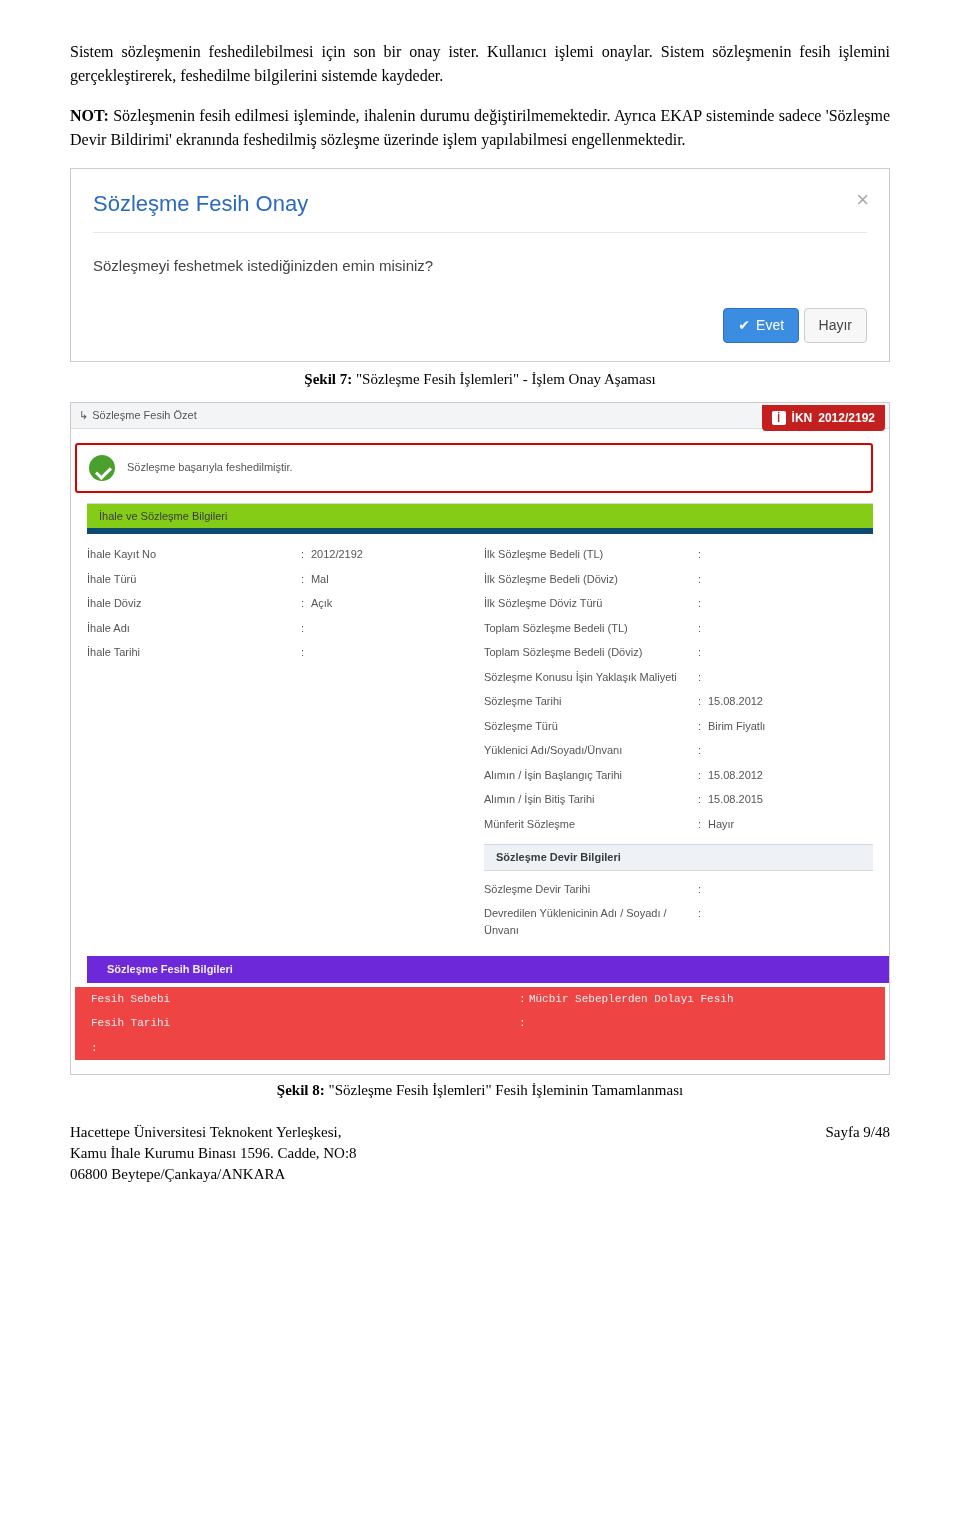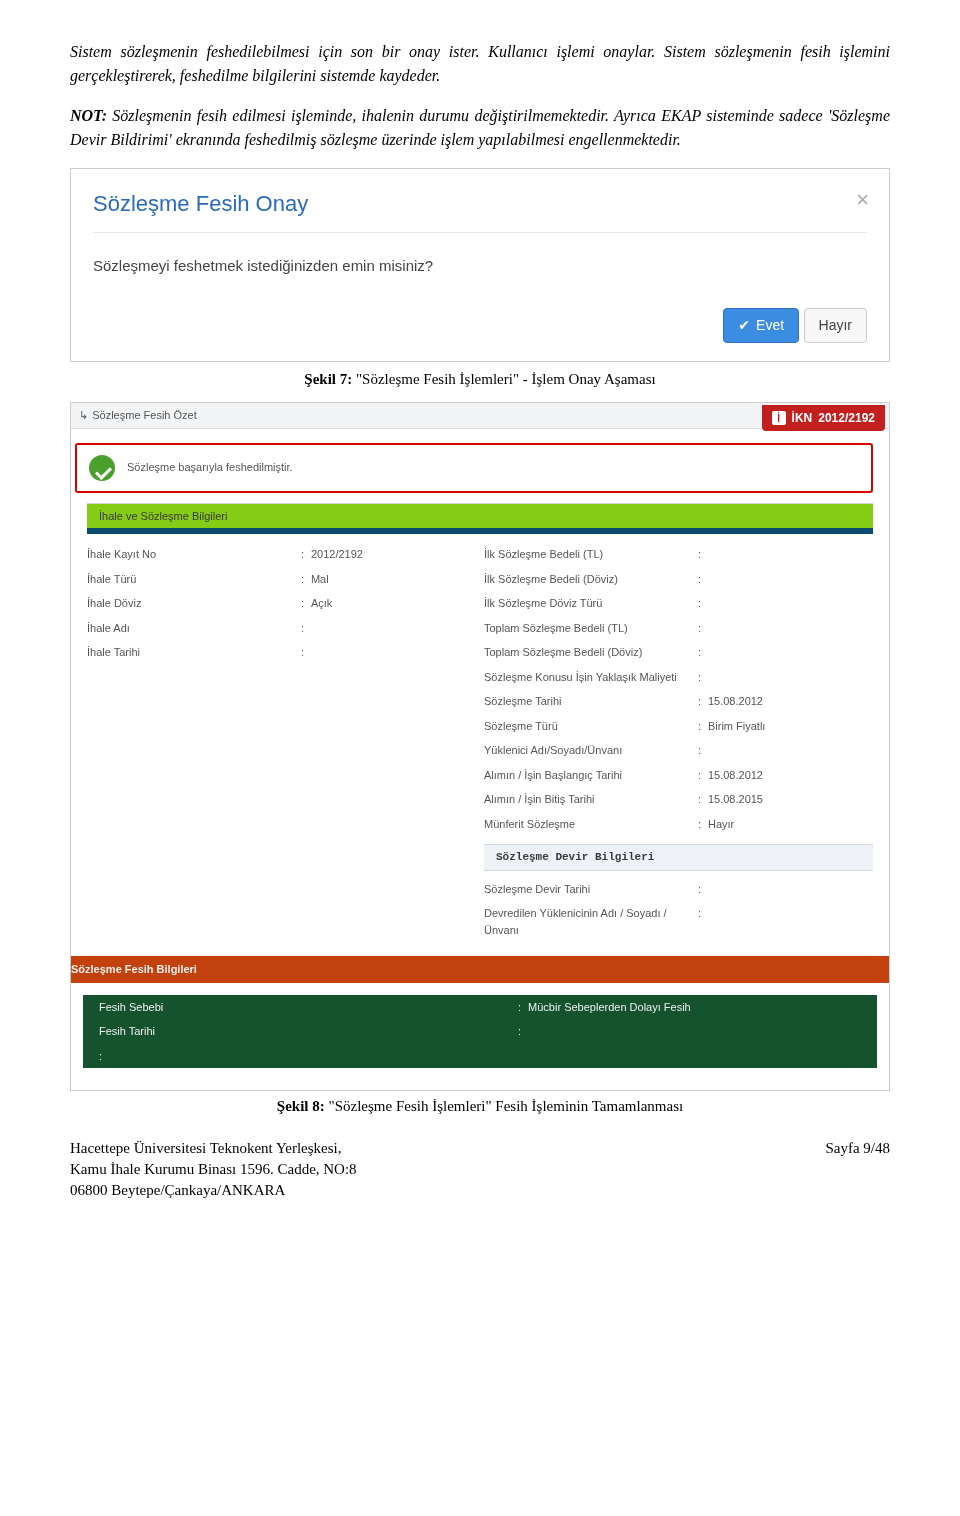--- a/index.html
+++ b/index.html
@@ -5,21 +5,21 @@
   * { box-sizing: border-box; margin: 0; padding: 0; }
   body {
     font-family: "Times New Roman", Times, serif;
     font-size: 16px;
     width: 960px;
     background: #fff;
     color: #000;
     padding: 40px 70px 30px 70px;
     line-height: 1.5;
   }
-  .paragraph { text-align: justify; margin-bottom: 16px; font-style: italic; }
+  .paragraph { text-align: justify; margin-bottom: 16px; }
   .paragraph .bold { font-weight: bold; }
   .screenshot-wrap { border: 1px solid #ccc; margin: 10px 0 6px 0; }
   .modal {
     background: #fff;
     padding: 18px 22px 18px 22px;
     font-family: Arial, sans-serif;
     position: relative;
   }
   .modal-title {
     color: #2a6bbf;
@@ -149,59 +149,59 @@
     background: #eef2f7;
     padding: 4px 12px;
     font-size: 11px;
     font-weight: bold;
     color: #3a3a3a;
     margin: 8px 0 0 0;
     border-top: 1px solid #d0d7de;
     border-bottom: 1px solid #d0d7de;
   }
   .dark-bar {
-    background: #c2410c;
+    background: #6d28d9;
     color: #eee;
-    padding: 5px 0;
+    padding: 5px 20px;
     font-size: 11px;
     font-weight: bold;
-    margin: 14px 0 0 0;
+    margin: 14px 0 0 16px;
   }
   .two-col {
     display: flex;
     gap: 8px;
     padding: 8px 16px 0 16px;
   }
   .col { flex: 1; }
   .kv-row {
     display: flex;
     align-items: flex-start;
     padding: 4px 0;
     font-size: 11px;
     color: #555;
   }
   .kv-label { flex: 0 0 55%; }
   .kv-colon { width: 10px; }
   .kv-value { flex: 1; }
   .inner-block {
     padding: 6px 0 0 0;
   }
-  .fesih-block { background: #14532d; color: #eee; margin: 12px; }
+  .fesih-block { background: #ef4444; color: #eee; margin: 4px; font-family: Liberation Mono, monospace; }
   .fesih-block .kv-row { color: #eee; padding: 4px 16px; }
   .spacer { height: 10px; }
   .footer {
     margin-top: 20px;
     display: flex;
     justify-content: space-between;
     font-size: 15px;
     line-height: 1.4;
     gap: 32px;
   }
   .footer-right { text-align: left; }
-  .indent-right { margin-left: 200px; font-family: Liberation Mono, monospace; }
+  .indent-right { margin-left: 200px; }
 </style>
 </head>
 <body>
 
 <p class="paragraph">Sistem sözleşmenin feshedilebilmesi için son bir onay ister. Kullanıcı işlemi onaylar. Sistem sözleşmenin fesih işlemini gerçekleştirerek, feshedilme bilgilerini sistemde kaydeder.</p>
 
 <p class="paragraph">
   <span class="bold">NOT:</span><span> Sözleşmenin fesih edilmesi işleminde, ihalenin durumu değiştirilmemektedir. Ayrıca EKAP sisteminde sadece 'Sözleşme Devir Bildirimi' ekranında feshedilmiş sözleşme üzerinde işlem yapılabilmesi engellenmektedir.</span>
 </p>
 

